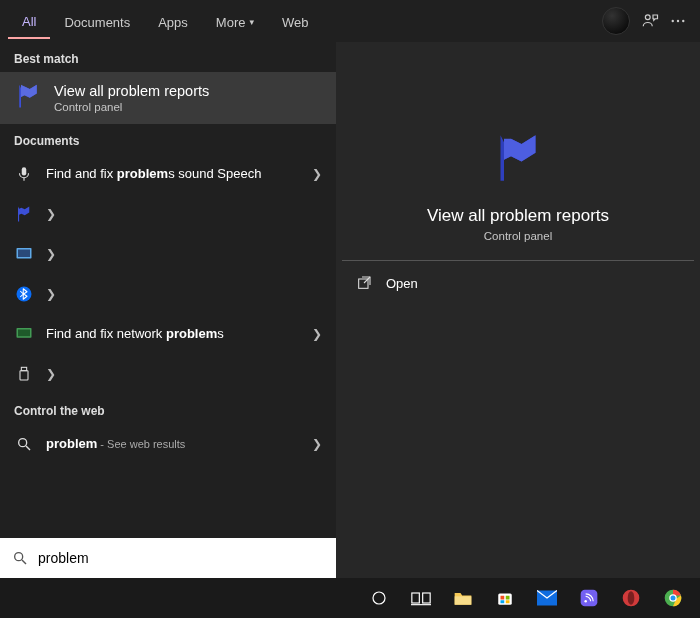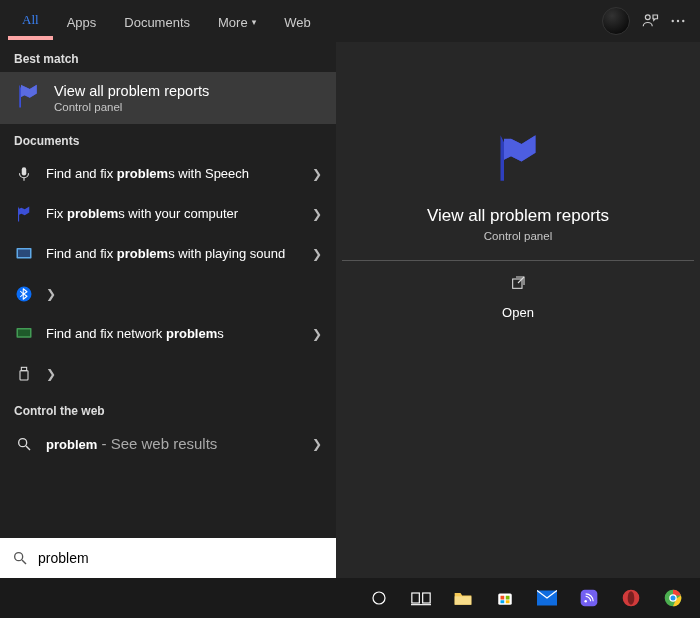--- a/index.html
+++ b/index.html
@@ -1,21 +1,21 @@
 <!DOCTYPE html>
 <html><head>
 <meta charset="utf-8">
 <style>
   * { box-sizing: border-box; margin: 0; padding: 0; font-family: "Segoe UI", Arial, sans-serif; }
   body { width: 700px; height: 618px; background: #1e1e1e; color: #fff; overflow: hidden; position: relative; }
 
   
   .tabs { display: flex; align-items: center; height: 42px; padding: 0 8px; background: #202020; }
   .tab { padding: 10px 14px 8px; font-size: 13px; color: #ccc; cursor: pointer; display: flex; align-items: center; gap: 4px; }
-  .tab.active { color: #3b82f6; border-bottom: 4px solid #fca5a5; font-family: Liberation Serif, serif; }
+  .tab.active { color: #c4b5fd; border-bottom: 2px solid #fca5a5; }
   .chev { font-size: 9px; }
   .tabs-spacer { flex: 1; }
   .avatar-circle { width: 28px; height: 28px; border-radius: 50%; background: radial-gradient(circle at 35% 30%, #333, #000); margin: 0 6px; border: 1px solid #333; }
   .icon-btn { width: 28px; height: 28px; display: flex; align-items: center; justify-content: center; color: #ccc; cursor: pointer; }
 
   
   .main { display: flex; height: calc(100% - 42px - 40px); }
   .left { width: 336px; background: #202020; display: flex; flex-direction: column; }
   .right { flex: 1; background: #272727; display: flex; flex-direction: column; padding: 4px 4px 0 4px; }
 
@@ -24,52 +24,52 @@
   
   .best-match { display: flex; align-items: center; background: #3a3a3a; padding: 10px 14px; gap: 12px; cursor: pointer; }
   .bm-icon svg { width: 28px; height: 28px; }
   .bm-title { font-size: 14.5px; color: #fff; }
   .bm-sub { font-size: 11.5px; color: #c6c6c6; margin-top: 2px; }
 
   
   .li { display: flex; align-items: center; padding: 8px 14px; gap: 12px; cursor: pointer; min-height: 40px; }
   .li-icon { width: 20px; height: 20px; display: flex; align-items: center; justify-content: center; flex-shrink: 0; }
   .li-text { flex: 1; font-size: 13px; color: #fff; line-height: 1.3; }
-  .li-text .sub { font-size: 15px; color: #aaa; }
+  .li-text .sub { font-size: 11px; color: #aaa; }
   .li-text b { font-weight: 600; }
   .li-chevron { color: #bbb; font-size: 12px; }
 
   
   .preview-top { height: 214px; display: flex; flex-direction: column; align-items: center; justify-content: flex-end; padding-bottom: 18px; }
   .preview-top svg { width: 56px; height: 56px; margin-bottom: 20px; }
   .preview-title { font-size: 17px; font-weight: 400; color: #fff; }
   .preview-sub { font-size: 11.5px; color: #c6c6c6; margin-top: 4px; }
   .preview-hr { height: 1px; background: #555; margin: 0 2px; }
-  .preview-action { display: flex; align-items: center; gap: 14px; padding: 14px 16px; cursor: pointer; flex-direction: column; }
+  .preview-action { display: flex; align-items: center; gap: 14px; padding: 14px 16px; cursor: pointer; }
   .pa-icon { width: 16px; height: 16px; color: #ddd; }
   .pa-label { font-size: 13px; color: #fff; }
 
   
   .searchbar { position: absolute; left: 0; right: 0; bottom: 40px; height: 40px; background: #fff; display: flex; align-items: center; padding: 0 12px; gap: 10px; width: 336px; }
   .searchbar svg { width: 16px; height: 16px; color: #555; }
   .searchbar input { border: none; outline: none; font-size: 14px; flex: 1; color: #000; background: transparent; }
   
   .search-right { position: absolute; left: 336px; right: 0; bottom: 40px; height: 40px; background: #272727; }
 
   
   .taskbar { position: absolute; left: 0; right: 0; bottom: 0; height: 40px; background: #1a1a1a; display: flex; align-items: center; padding: 0 8px 0 360px; gap: 4px; }
   .tb-item { width: 42px; height: 32px; display: flex; align-items: center; justify-content: center; cursor: pointer; }
 </style>
 </head>
 <body>
 
 <div class="tabs">
   <div class="tab active">All</div>
+  <div class="tab">Documents</div>
   <div class="tab">Apps</div>
-  <div class="tab">Documents</div>
   <div class="tab">
     <span>More</span>
     <span class="chev">▾</span>
   </div>
   <div class="tab">Web</div>
   <div class="tabs-spacer"></div>
   <div class="avatar-circle"></div>
   <div class="icon-btn">
     <svg viewBox="0 0 24 24" width="18" height="18" fill="none" stroke="currentColor" stroke-width="1.6">
       <circle cx="9" cy="7" r="3.2"></circle>
@@ -107,42 +107,40 @@
     <div class="section-label">Documents</div>
 
     <div class="li">
       <div class="li-icon">
         <svg viewBox="0 0 24 24" width="18" height="18" fill="#ddd">
             <rect x="9" y="3" width="6" height="11" rx="3"></rect>
             <path d="M6 11a6 6 0 0 0 12 0" stroke="#ddd" stroke-width="1.5" fill="none"></path>
             <line x1="12" y1="17" x2="12" y2="21" stroke="#ddd" stroke-width="1.5"></line>
           </svg>
       </div>
-      <div class="li-text"><span>Find and fix </span><b>problem</b><span>s with Speech</span></div>
+      <div class="li-text"><span>Find and fix </span><b>problem</b><span>s sound Speech</span></div>
       <div class="li-chevron">❯</div>
     </div>
 
     <div class="li">
       <div class="li-icon">
         <svg viewBox="0 0 24 24" width="18" height="18">
             <path fill="#3b4fd6" d="M4 2v20h1.5v-9l3-1.5 4.5 2 6-3.5V2l-6 3.5-4.5-2-3 1.5z"></path>
           </svg>
       </div>
-      <div class="li-text"><span>Fix </span><b>problem</b><span>s with your computer</span></div>
       <div class="li-chevron">❯</div>
     </div>
 
     <div class="li">
       <div class="li-icon">
         <svg viewBox="0 0 24 24" width="18" height="18">
             <rect x="2" y="4" width="20" height="14" rx="1" fill="#5fa9e8"></rect>
             <rect x="4" y="6" width="16" height="10" fill="#2a4a7a"></rect>
           </svg>
       </div>
-      <div class="li-text"><span>Find and fix </span><b>problem</b><span>s with playing sound</span></div>
       <div class="li-chevron">❯</div>
     </div>
 
     <div class="li">
       <div class="li-icon">
         <svg viewBox="0 0 24 24" width="18" height="18">
             <circle cx="12" cy="12" r="10" fill="#0a6cf5"></circle>
             <path d="M11 5v14l5-4-4.5-3 4.5-3-5-4zm0 7L7 8m4 4l-4 4" stroke="#fff" stroke-width="1.4" fill="none" stroke-linejoin="round"></path>
           </svg>
       </div>

